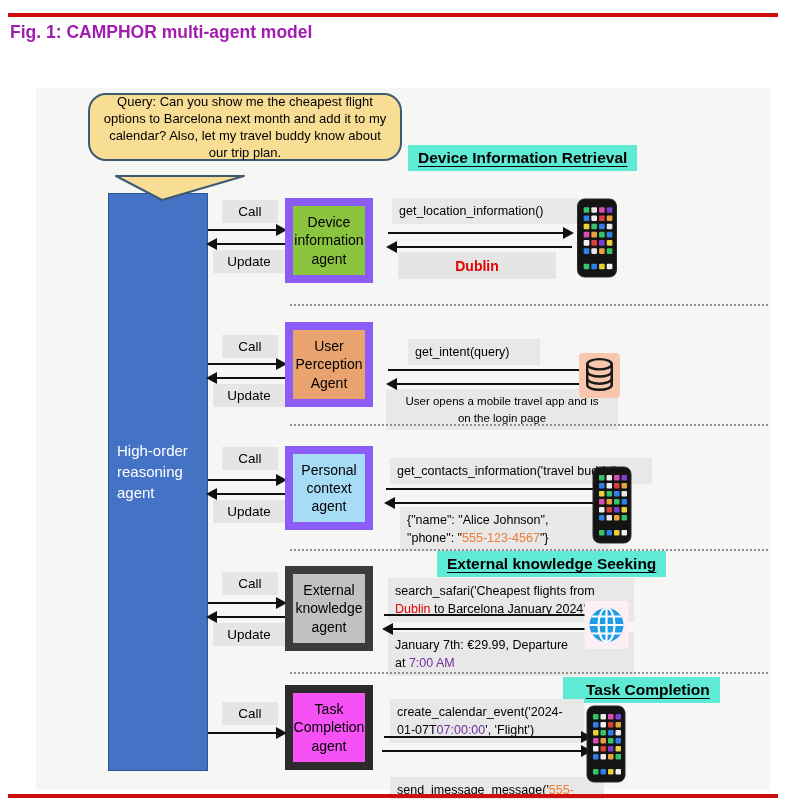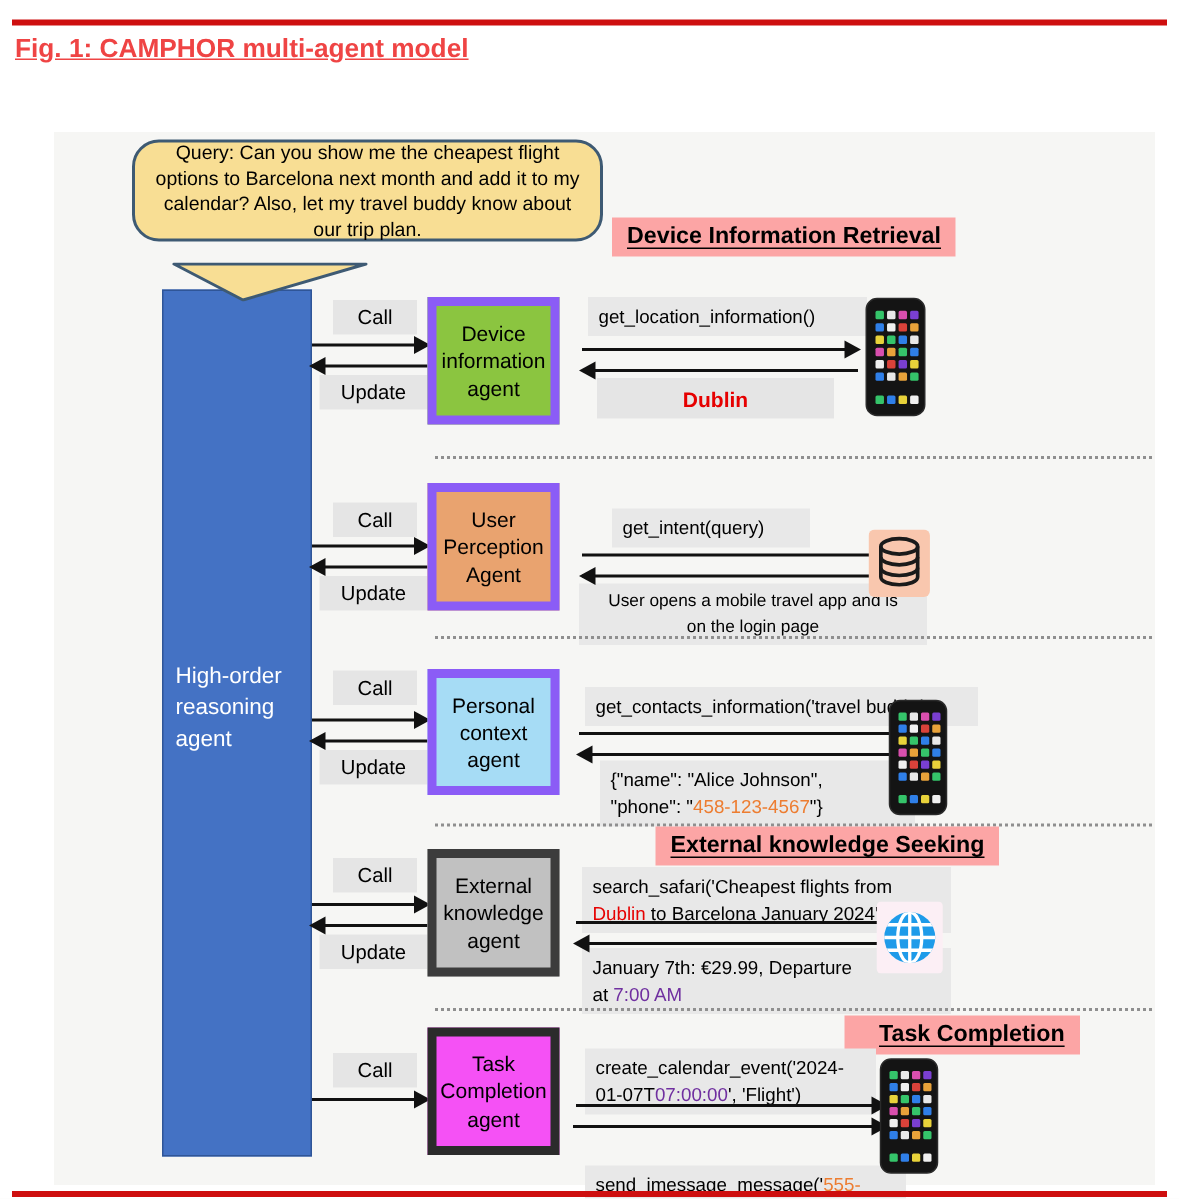--- a/index.html
+++ b/index.html
@@ -1,38 +1,38 @@
 <!DOCTYPE html>
 <html><head>
 <meta charset="utf-8">
 <style>
   html,body{margin:0;padding:0;background:#fff;}
   #page{position:relative;width:786px;height:799px;background:#ffffff;
         font-family:"Liberation Sans", sans-serif;color:#000;overflow:hidden;}
   .rule-red{position:absolute;left:8px;width:770px;height:4px;background:#CE0F0F;}
-  #fig-title{position:absolute;left:10px;top:22px;font-size:17.5px;font-weight:bold;color:#ef4444;text-decoration:underline;}
+  #fig-title{position:absolute;left:10px;top:22px;font-size:17.5px;font-weight:bold;color:#a21caf;}
   #figure-bg{position:absolute;left:36px;top:88px;width:734px;height:702px;background:#F6F6F4;}
   
   #query-bubble{position:absolute;left:88px;top:93px;width:314px;height:68px;background:#F8DE94;
       border:2px solid #3E5A73;border-radius:18px;box-sizing:border-box;z-index:3;
       display:flex;align-items:center;justify-content:center;text-align:center;
       font-size:13px;line-height:1.32;padding:4px 12px;}
   #bubble-tail{position:absolute;left:104px;top:175px;z-index:2;}
   
   #reasoning-box{position:absolute;left:108px;top:193px;width:100px;height:578px;background:#4472C4;
       border:1.5px solid #2F5597;box-sizing:border-box;z-index:1;}
   #reasoning-label{position:absolute;left:117px;top:440px;width:90px;color:#fff;font-size:15px;line-height:1.4;z-index:2;}
   
   .chip{position:absolute;background:#e5e5e5;font-size:13.5px;display:flex;align-items:center;justify-content:center;}
   .code{position:absolute;background:#E8E8E8;font-size:12.5px;line-height:1.45;padding:4px 7px;white-space:nowrap;}
-  .sec{position:absolute;background:#fca5a5;font-weight:bold;font-size:15.5px;padding:4px 10px;white-space:nowrap;
+  .sec{position:absolute;background:#5eead4;font-weight:bold;font-size:15.5px;padding:4px 10px;white-space:nowrap;
        text-decoration:underline;text-underline-offset:3px;}
   .sec.nounder{text-decoration:none;}
   .agent{position:absolute;left:285px;width:88px;height:85px;display:flex;align-items:center;justify-content:center;
-       text-align:center;font-size:14px;line-height:1.3;box-sizing:border-box;border:6px solid #8b5cf6;z-index:2;}
+       text-align:center;font-size:14px;line-height:1.3;box-sizing:border-box;border:8px solid #8b5cf6;z-index:2;}
   
   .arrow{position:absolute;height:0;border-top:2.5px solid #111;z-index:2;}
   .arrow.r::after{content:"";position:absolute;right:-2px;top:-7.5px;width:0;height:0;
        border-left:11px solid #111;border-top:6px solid transparent;border-bottom:6px solid transparent;}
   .arrow.l::before{content:"";position:absolute;left:-2px;top:-7.5px;width:0;height:0;
        border-right:11px solid #111;border-top:6px solid transparent;border-bottom:6px solid transparent;}
   .sep{position:absolute;left:290px;width:478px;border-top:2px dotted #8F8F8F;}
   .red-t{color:#E60000;}
   .orange-t{color:#ED7D31;}
   .purple-t{color:#7030A0;text-align:right;}
@@ -136,21 +136,21 @@
   <div class="chip" style="left:222px;top:447px;width:56px;height:23px;">Call</div>
   <div class="arrow r" style="left:208px;top:479px;width:77px;"></div>
   <div class="arrow l" style="left:208px;top:493px;width:77px;"></div>
   <div class="chip" style="left:213px;top:500px;width:72px;height:23px;">Update</div>
   <div class="agent" style="top:446px;height:84px;background:#A6DCF5;">Personal context agent</div>
   <div class="code" style="left:390px;top:458px;width:248px;">get_contacts_information('travel buddy')</div>
   <div class="arrow r" style="left:386px;top:488px;width:216px;"></div>
   <div class="arrow l" style="left:386px;top:502px;width:216px;"></div>
   <div class="code" style="left:400px;top:507px;width:196px;white-space:normal;">
     <span>{"name": "Alice Johnson",</span><br>
-    <span>"phone": "</span><span class="orange-t">458-123-4567</span><span>"}</span>
+    <span>"phone": "</span><span class="orange-t">555-123-4567</span><span>"}</span>
   </div>
   <svg class="icon" style="left:592px;top:466px;" width="40" height="78" viewBox="0 0 40 78">
       <use href="#phone-art"></use>
     </svg>
 
   <div class="sep" style="top:549px;"></div>
   <div class="sec" style="left:437px;top:551px;">External knowledge Seeking</div>
   <div class="chip" style="left:222px;top:572px;width:56px;height:23px;">Call</div>
   <div class="arrow r" style="left:208px;top:602px;width:77px;"></div>
   <div class="arrow l" style="left:208px;top:616px;width:77px;"></div>

